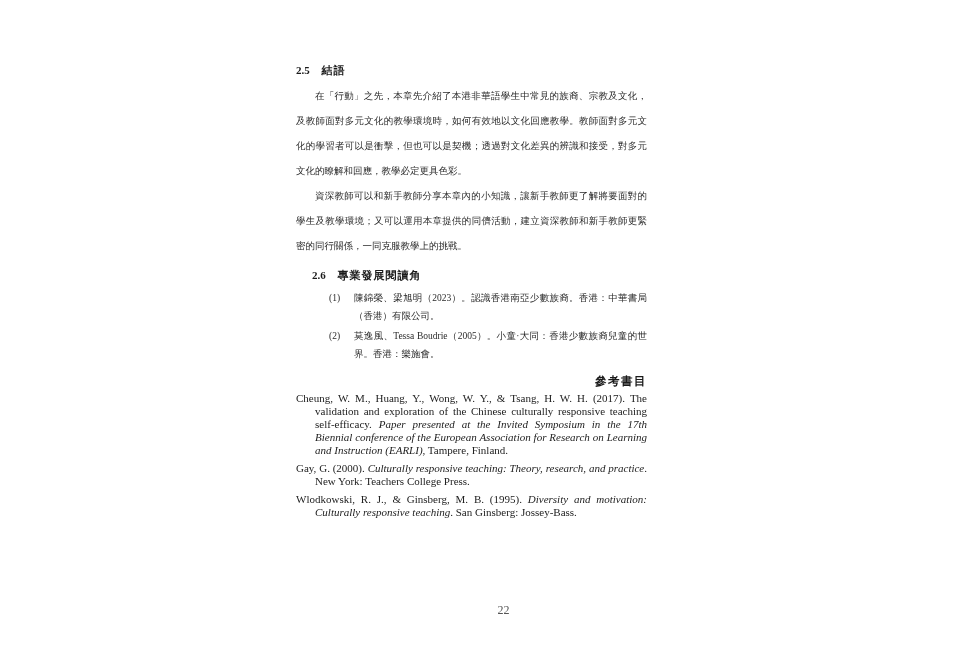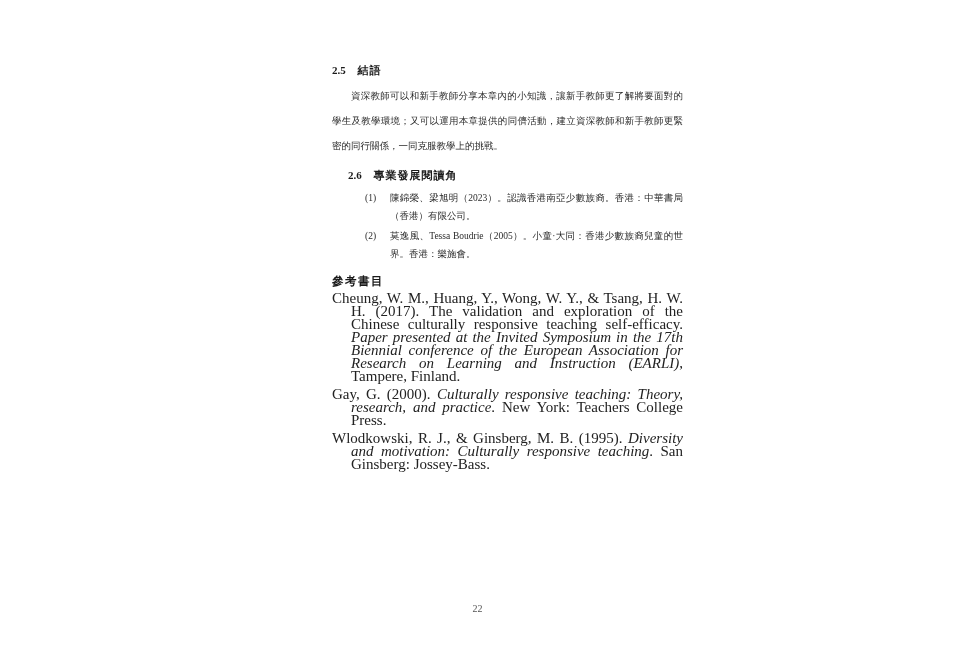--- a/index.html
+++ b/index.html
@@ -7,21 +7,21 @@
     position: relative;
     width: 980px;
     height: 654px;
     background: #ffffff;
     font-family: "Liberation Serif", "DejaVu Serif", serif;
     color: #1f1f1f;
     overflow: hidden;
   }
   .content {
     position: absolute;
-    left: 332px;
+    left: 296px;
     top: 63px;
     width: 351px;
   }
   .sec-heading {
     font-size: 11px;
     font-weight: bold;
     line-height: 15px;
     margin: 0 0 6px 0;
     color: #1a1a1a;
   }
@@ -63,52 +63,54 @@
     font-family: "Liberation Serif", "DejaVu Serif", serif;
   }
   .refs-heading {
     font-family: Liberation Sans, sans-serif;
     font-size: 11.5px;
     font-weight: bold;
     line-height: 16px;
     letter-spacing: 1.5px;
     margin: 10px 0 3px 0;
     color: #1a1a1a;
+    text-align: right;
   }
   .ref {
-    font-size: 15px;
+    font-size: 11px;
     line-height: 13px;
     margin: 0 0 5px 0;
     padding-left: 19px;
     text-indent: -19px;
     text-align: justify;
     color: #222222;
   }
   .ref .it { font-style: italic; }
   .page-number {
     position: absolute;
-    left: 302px;
+    left: 328px;
     top: 603px;
     width: 351px;
     text-align: center;
-    font-size: 10px;
+    font-size: 12px;
     color: #555555;
   }
 </style>
 </head>
 <body>
 
 <div class="canvas">
   <div class="content">
 
     <h2 class="sec-heading">
       <span class="num">2.5</span>
       <span class="title">結語</span>
     </h2>
 
+    <p class="zh">在「行動」之先，本章先介紹了本港非華語學生中常見的族裔、宗教及文化，及教師面對多元文化的教學環境時，如何有效地以文化回應教學。教師面對多元文化的學習者可以是衝擊，但也可以是契機；透過對文化差異的辨識和接受，對多元文化的瞭解和回應，教學必定更具色彩。</p>
     <p class="zh">資深教師可以和新手教師分享本章內的小知識，讓新手教師更了解將要面對的學生及教學環境；又可以運用本章提供的同儕活動，建立資深教師和新手教師更緊密的同行關係，一同克服教學上的挑戰。</p>
 
     <h2 class="sec-heading heading-26">
       <span class="num">2.6</span>
       <span class="title">專業發展閱讀角</span>
     </h2>
 
 
     <ol class="book-list">
       <li>

